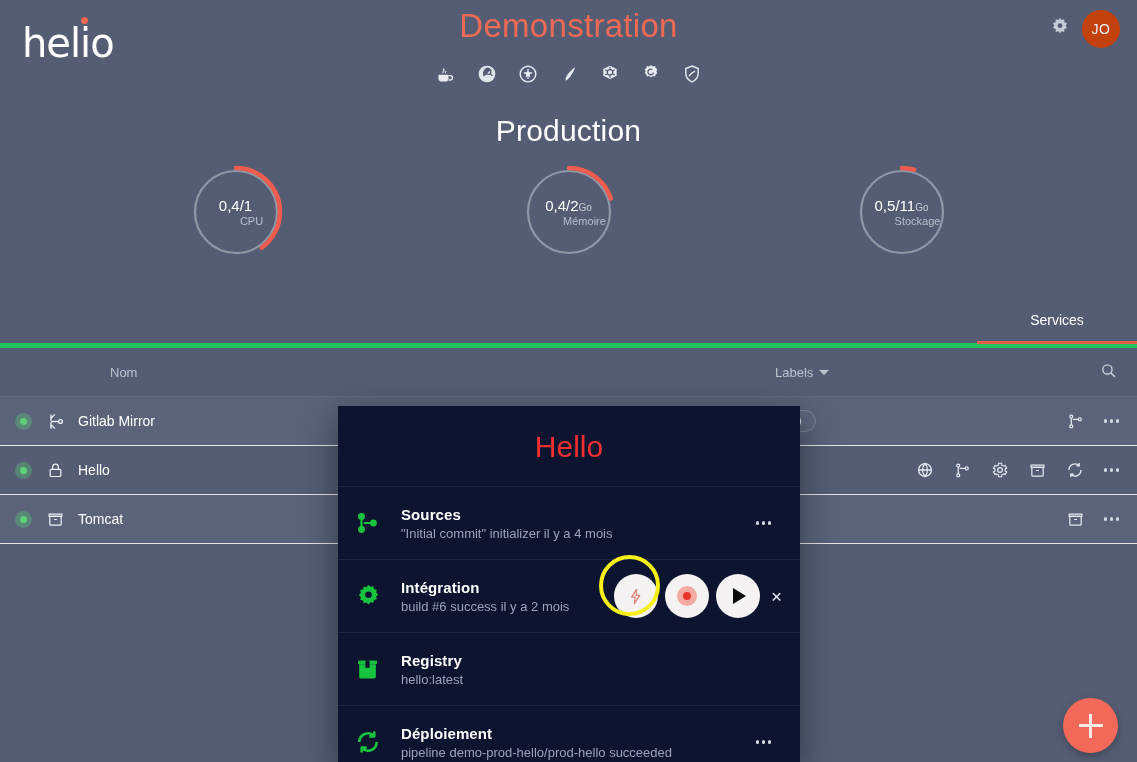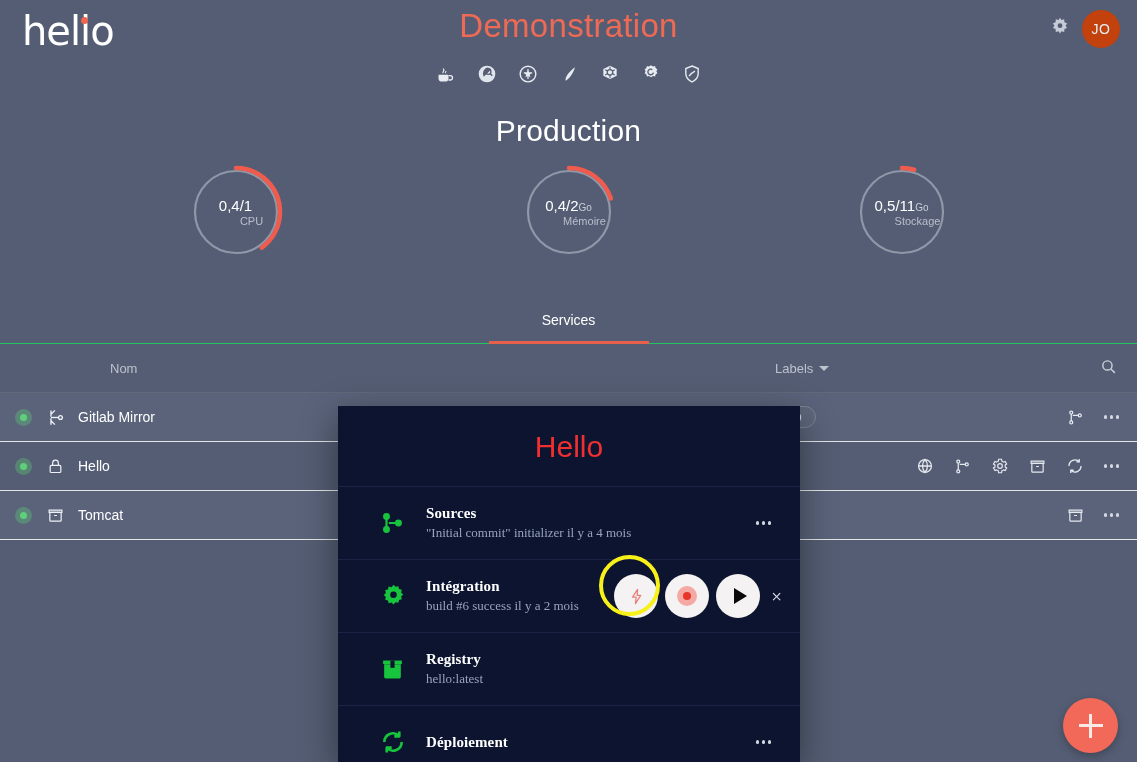--- a/index.html
+++ b/index.html
@@ -9,21 +9,21 @@
     font-family: "Liberation Sans", sans-serif;
     overflow: hidden;
   }
   .app { position: relative; width: 1137px; height: 762px; background: #545d73; }
 
   
   .topbar { position: relative; height: 110px; }
   .logo { position: absolute; left: 22px; top: 8px; display: flex; align-items: baseline; }
   .logo-text {
     font-size: 40px; color: #ffffff; letter-spacing: -1px;
-    font-family: "DejaVu Sans", sans-serif; font-weight: 400;
+    font-family: "DejaVu Sans", sans-serif; font-weight: 400; margin-top: 12px;
   }
   .logo-dot {
     position: absolute; left: 59px; top: 9px;
     width: 7px; height: 7px; border-radius: 50%; background: #f0674f;
   }
   .title-demo {
     position: absolute; left: 0; right: 0; top: 7px; text-align: center;
     font-size: 33px; color: #ef6a55; font-weight: 400; letter-spacing: .3px;
   }
   .tech-icons {
@@ -54,22 +54,22 @@
   .gauge-label {
     position: absolute; inset: 0; display: flex; flex-direction: column;
     align-items: center; justify-content: center; text-align: center; line-height: 1.15;
   }
   .gauge-value { font-size: 15px; color: #ffffff; }
   .gauge-value .unit { font-size: 10px; color: #c9ced9; }
   .gauge-name { font-size: 11px; color: #b9bfcd; margin-top: 1px; margin-left: 32px; }
 
   
   .tabs {
-    display: flex; justify-content: center; gap: 0; margin-top: 14px;
-    border-bottom: 1px solid #22c55e; position: relative;
+    display: flex; justify-content: flex-end; gap: 0; margin-top: 14px;
+    border-bottom: 5px solid #22c55e; position: relative;
   }
   .tab {
     padding: 10px 0 13px; width: 160px; text-align: center;
     font-size: 14px; color: #aeb5c3; cursor: pointer;
     border-bottom: 3px solid transparent; margin-bottom: -1px;
   }
   .tab.active { color: #ffffff; border-bottom-color: #e8604c; }
 
   
   .table-head {
@@ -111,21 +111,21 @@
     position: absolute; left: 338px; top: 406px; width: 462px; height: 356px;
     background: #0c1430; box-shadow: 0 10px 34px rgba(0,0,0,.42);
     overflow: hidden;
   }
   .modal-title {
     text-align: center; font-size: 30px; color: #f03030;
     padding: 24px 0 22px; font-weight: 400;
   }
   .modal-item {
     display: flex; align-items: center; height: 73px;
-    border-top: 1px solid #1b2444; position: relative; padding-left: 42px; font-family: Liberation Serif, serif;
+    border-top: 1px solid #1b2444; position: relative; padding-left: 17px;
   }
   .mi-icon { width: 46px; display: flex; align-items: center; }
   .mi-text { display: flex; flex-direction: column; justify-content: center; }
   .mi-title { font-size: 15px; color: #ffffff; font-weight: 600; letter-spacing: .1px; }
   .mi-sub { font-size: 13px; color: #9aa3bb; margin-top: 3px; }
   .mi-menu { position: absolute; right: 29px; cursor: pointer; }
   .mi-actions { position: absolute; right: 18px; display: flex; align-items: center; gap: 7px; }
   .circ-btn {
     width: 44px; height: 44px; border-radius: 50%; background: #f4f2f2;
     display: flex; align-items: center; justify-content: center; cursor: pointer;
@@ -468,20 +468,21 @@
 
     <div class="modal-item">
       <div class="mi-icon">
         <svg width="26" height="26" viewBox="0 0 24 24" fill="none" stroke="#18c33d" stroke-width="2.4">
           <path d="M20 12a8 8 0 0 1-13.6 5.7M4 12a8 8 0 0 1 13.6-5.7"></path>
           <path d="M17.8 2.2v4.6h-4.6M6.2 21.8v-4.6h4.6" stroke-linejoin="round"></path>
         </svg>
       </div>
       <div class="mi-text">
         <div class="mi-title">Déploiement</div>
+        <div class="mi-sub">pipeline demo-prod-hello/prod-hello succeeded</div>
       </div>
       <span class="mi-menu dots-h">
           <span></span>
           <span></span>
           <span></span>
         </span>
     </div>
   </div>
 
   <div class="highlight-ring"></div>

